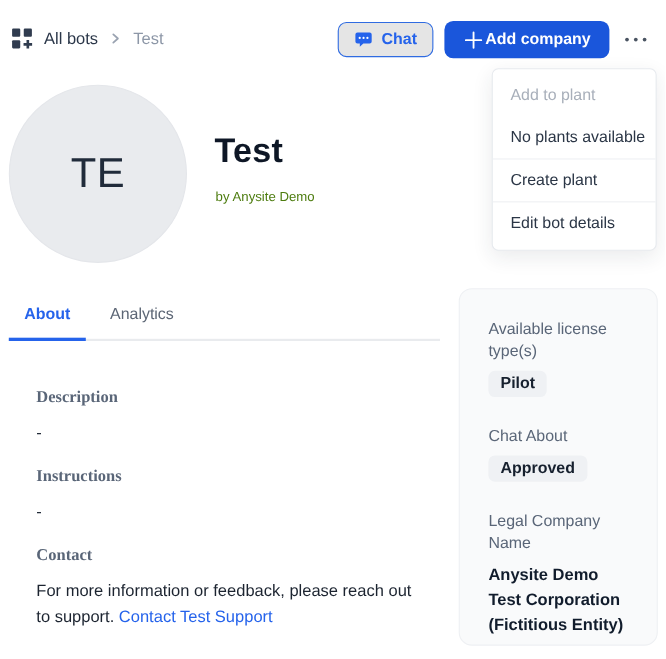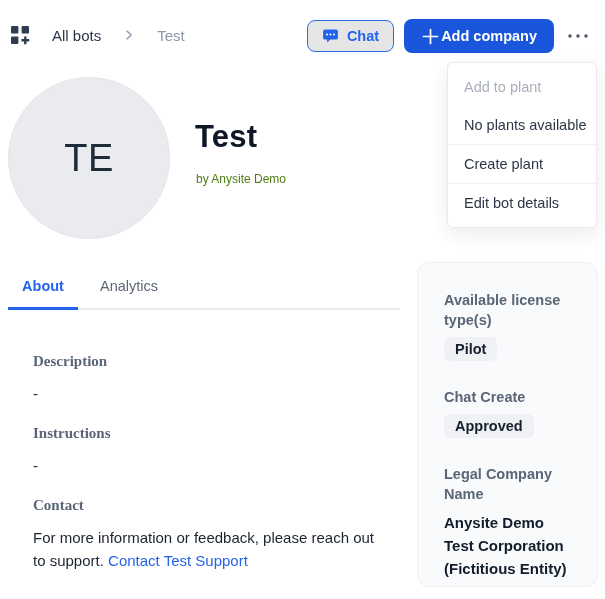--- a/index.html
+++ b/index.html
@@ -10,21 +10,21 @@
     height: 599px;
     background: #ffffff;
     font-family: "Liberation Sans", sans-serif;
     color: #1f2937;
     overflow: hidden;
   }
 
   
   .breadcrumb {
     position: absolute; left: 10px; top: 25px;
-    display: flex; align-items: center; gap: 22px;
+    display: flex; align-items: center; gap: 10px;
     font-size: 15px;
   }
   .crumb-root { color: #2b3749; }
   .crumb-sep { display: flex; align-items: center; }
   .crumb-current { color: #8d97a7; }
 
   .topbar-actions {
     position: absolute; top: 19px; right: 13px;
     display: flex; align-items: center; gap: 10px;
   }
@@ -102,21 +102,21 @@
   .contact-para { margin-top: 12px; font-size: 15px; color: #1c2430; line-height: 23px; }
   .contact-link { color: #2563eb; text-decoration: none; cursor: pointer; }
 
   
   .info-card {
     position: absolute; left: 417px; top: 262px; width: 181px; height: 325px;
     background: #f9fafb; border: 1px solid #eef0f3; border-radius: 12px;
     padding: 27px 20px 20px 26px;
   }
   .card-heading {
-    font-size: 14.5px; font-weight: 700; color: #5a6678; line-height: 20px;
+    font-size: 14.5px; font-weight: 400; color: #5a6678; line-height: 20px;
   }
   .card-heading.not-first { margin-top: 26px; }
   .badge {
     display: inline-block; margin-top: 7px;
     background: #eff1f4; border-radius: 6px; padding: 4px 11px;
     font-size: 14.5px; font-weight: 700; color: #16202e;
   }
   .legal-value {
     margin-top: 7px; font-size: 15px; font-weight: 700; color: #111c2c;
     line-height: 23px;
@@ -207,19 +207,19 @@
     </div>
     <div class="about-section">
       <div class="section-heading">Contact</div>
       <div class="contact-para"><span>For more information or feedback, please reach out to support. </span><a class="contact-link">Contact Test Support</a></div>
     </div>
   </div>
 
   <div class="info-card">
     <div class="card-heading">Available license type(s)</div>
     <span class="badge">Pilot</span>
-    <div class="card-heading not-first">Chat Create</div>
+    <div class="card-heading not-first">Chat About</div>
     <span class="badge">Approved</span>
     <div class="card-heading not-first">Legal Company Name</div>
     <div class="legal-value">Anysite Demo Test Corporation (Fictitious Entity)</div>
   </div>
 
 </div>
 
 </body></html>

